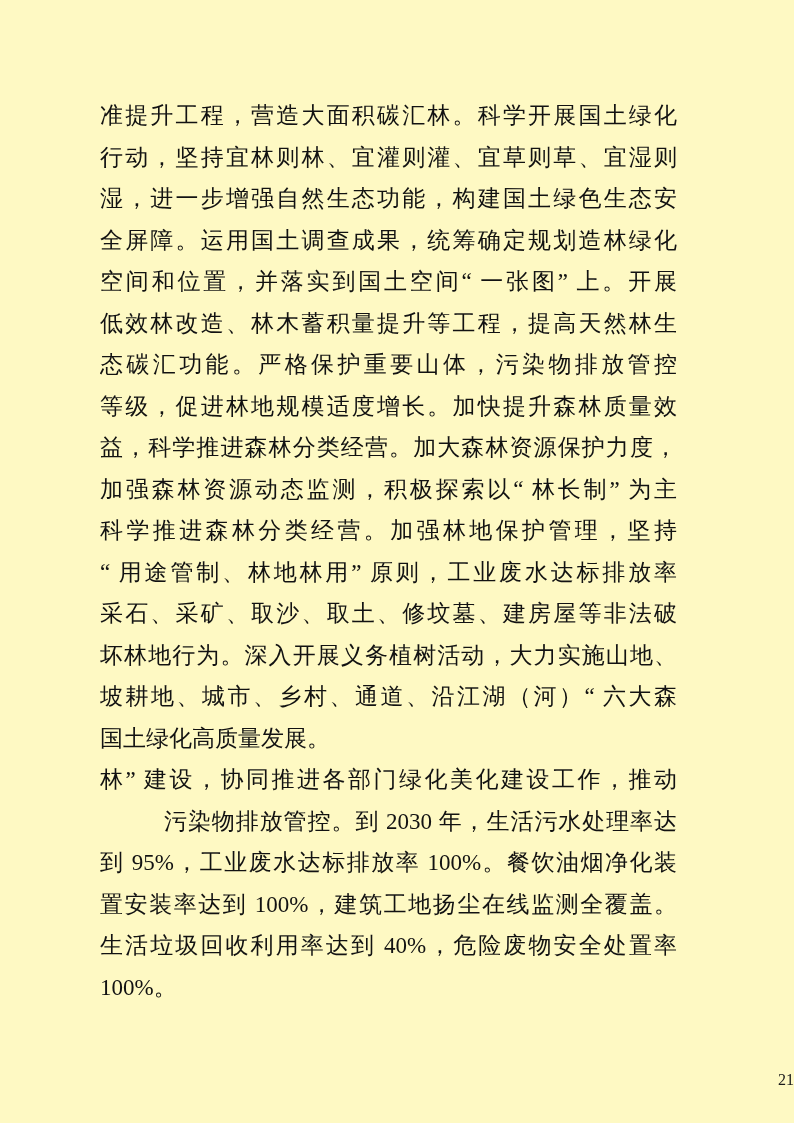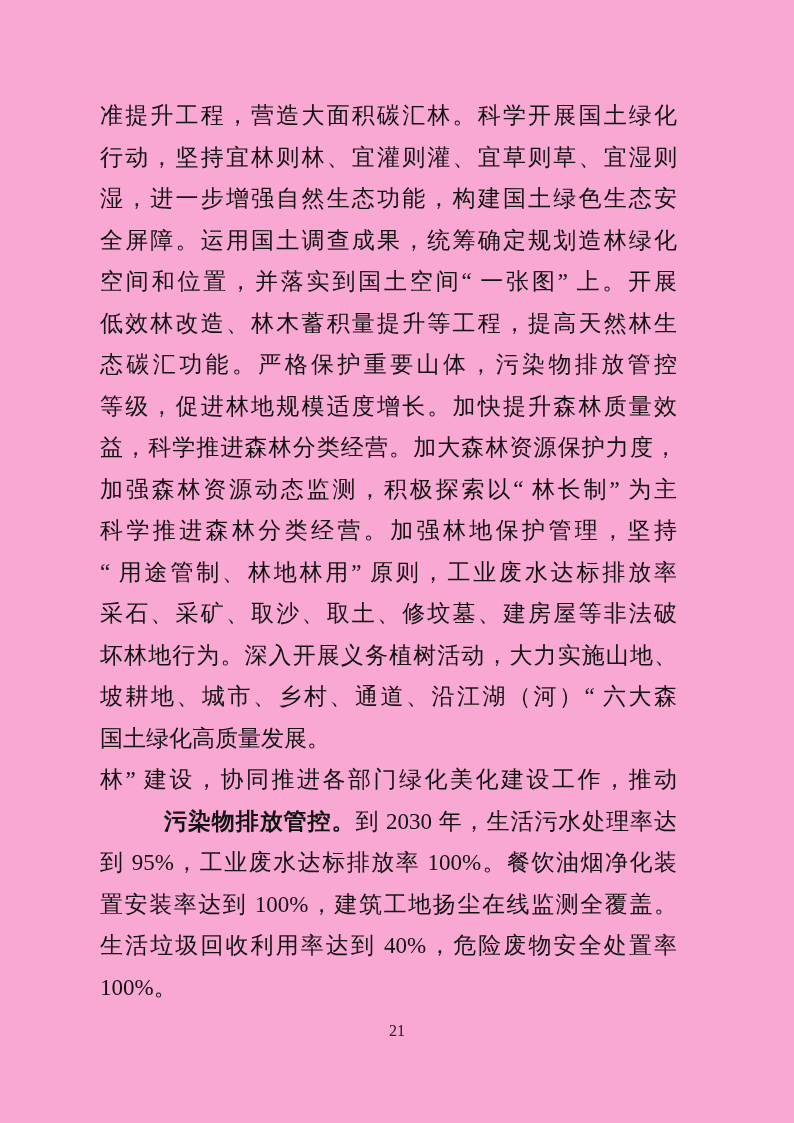--- a/index.html
+++ b/index.html
@@ -4,21 +4,21 @@
 <style>
   html, body {
     margin: 0;
     padding: 0;
     background: #ffffff;
   }
   .page {
     position: relative;
     width: 794px;
     height: 1123px;
-    background: #f9a8d4;
+    background: #fef9c3;
     overflow: hidden;
     font-family: "Liberation Serif", "DejaVu Serif", serif;
     color: #121212;
   }
   .textblock {
     position: absolute;
     left: 100px;
     top: 95px;
     width: 577px;
   }
@@ -33,28 +33,28 @@
     white-space: nowrap;
     overflow: hidden;
   }
   .line.no-justify {
     text-align-last: left;
   }
   .line.indent {
     padding-left: 64px;
   }
   .line b {
-    font-weight: 700;
+    font-weight: 400;
   }
   .page-number {
     position: absolute;
-    top: 1021px;
+    top: 1070px;
     left: 0;
     width: 100%;
-    text-align: center;
+    text-align: right;
     font-size: 16px;
     line-height: 20px;
     color: #1a1a1a;
   }
 </style>
 </head>
 <body>
 
 <div class="page">
   <div class="textblock">

